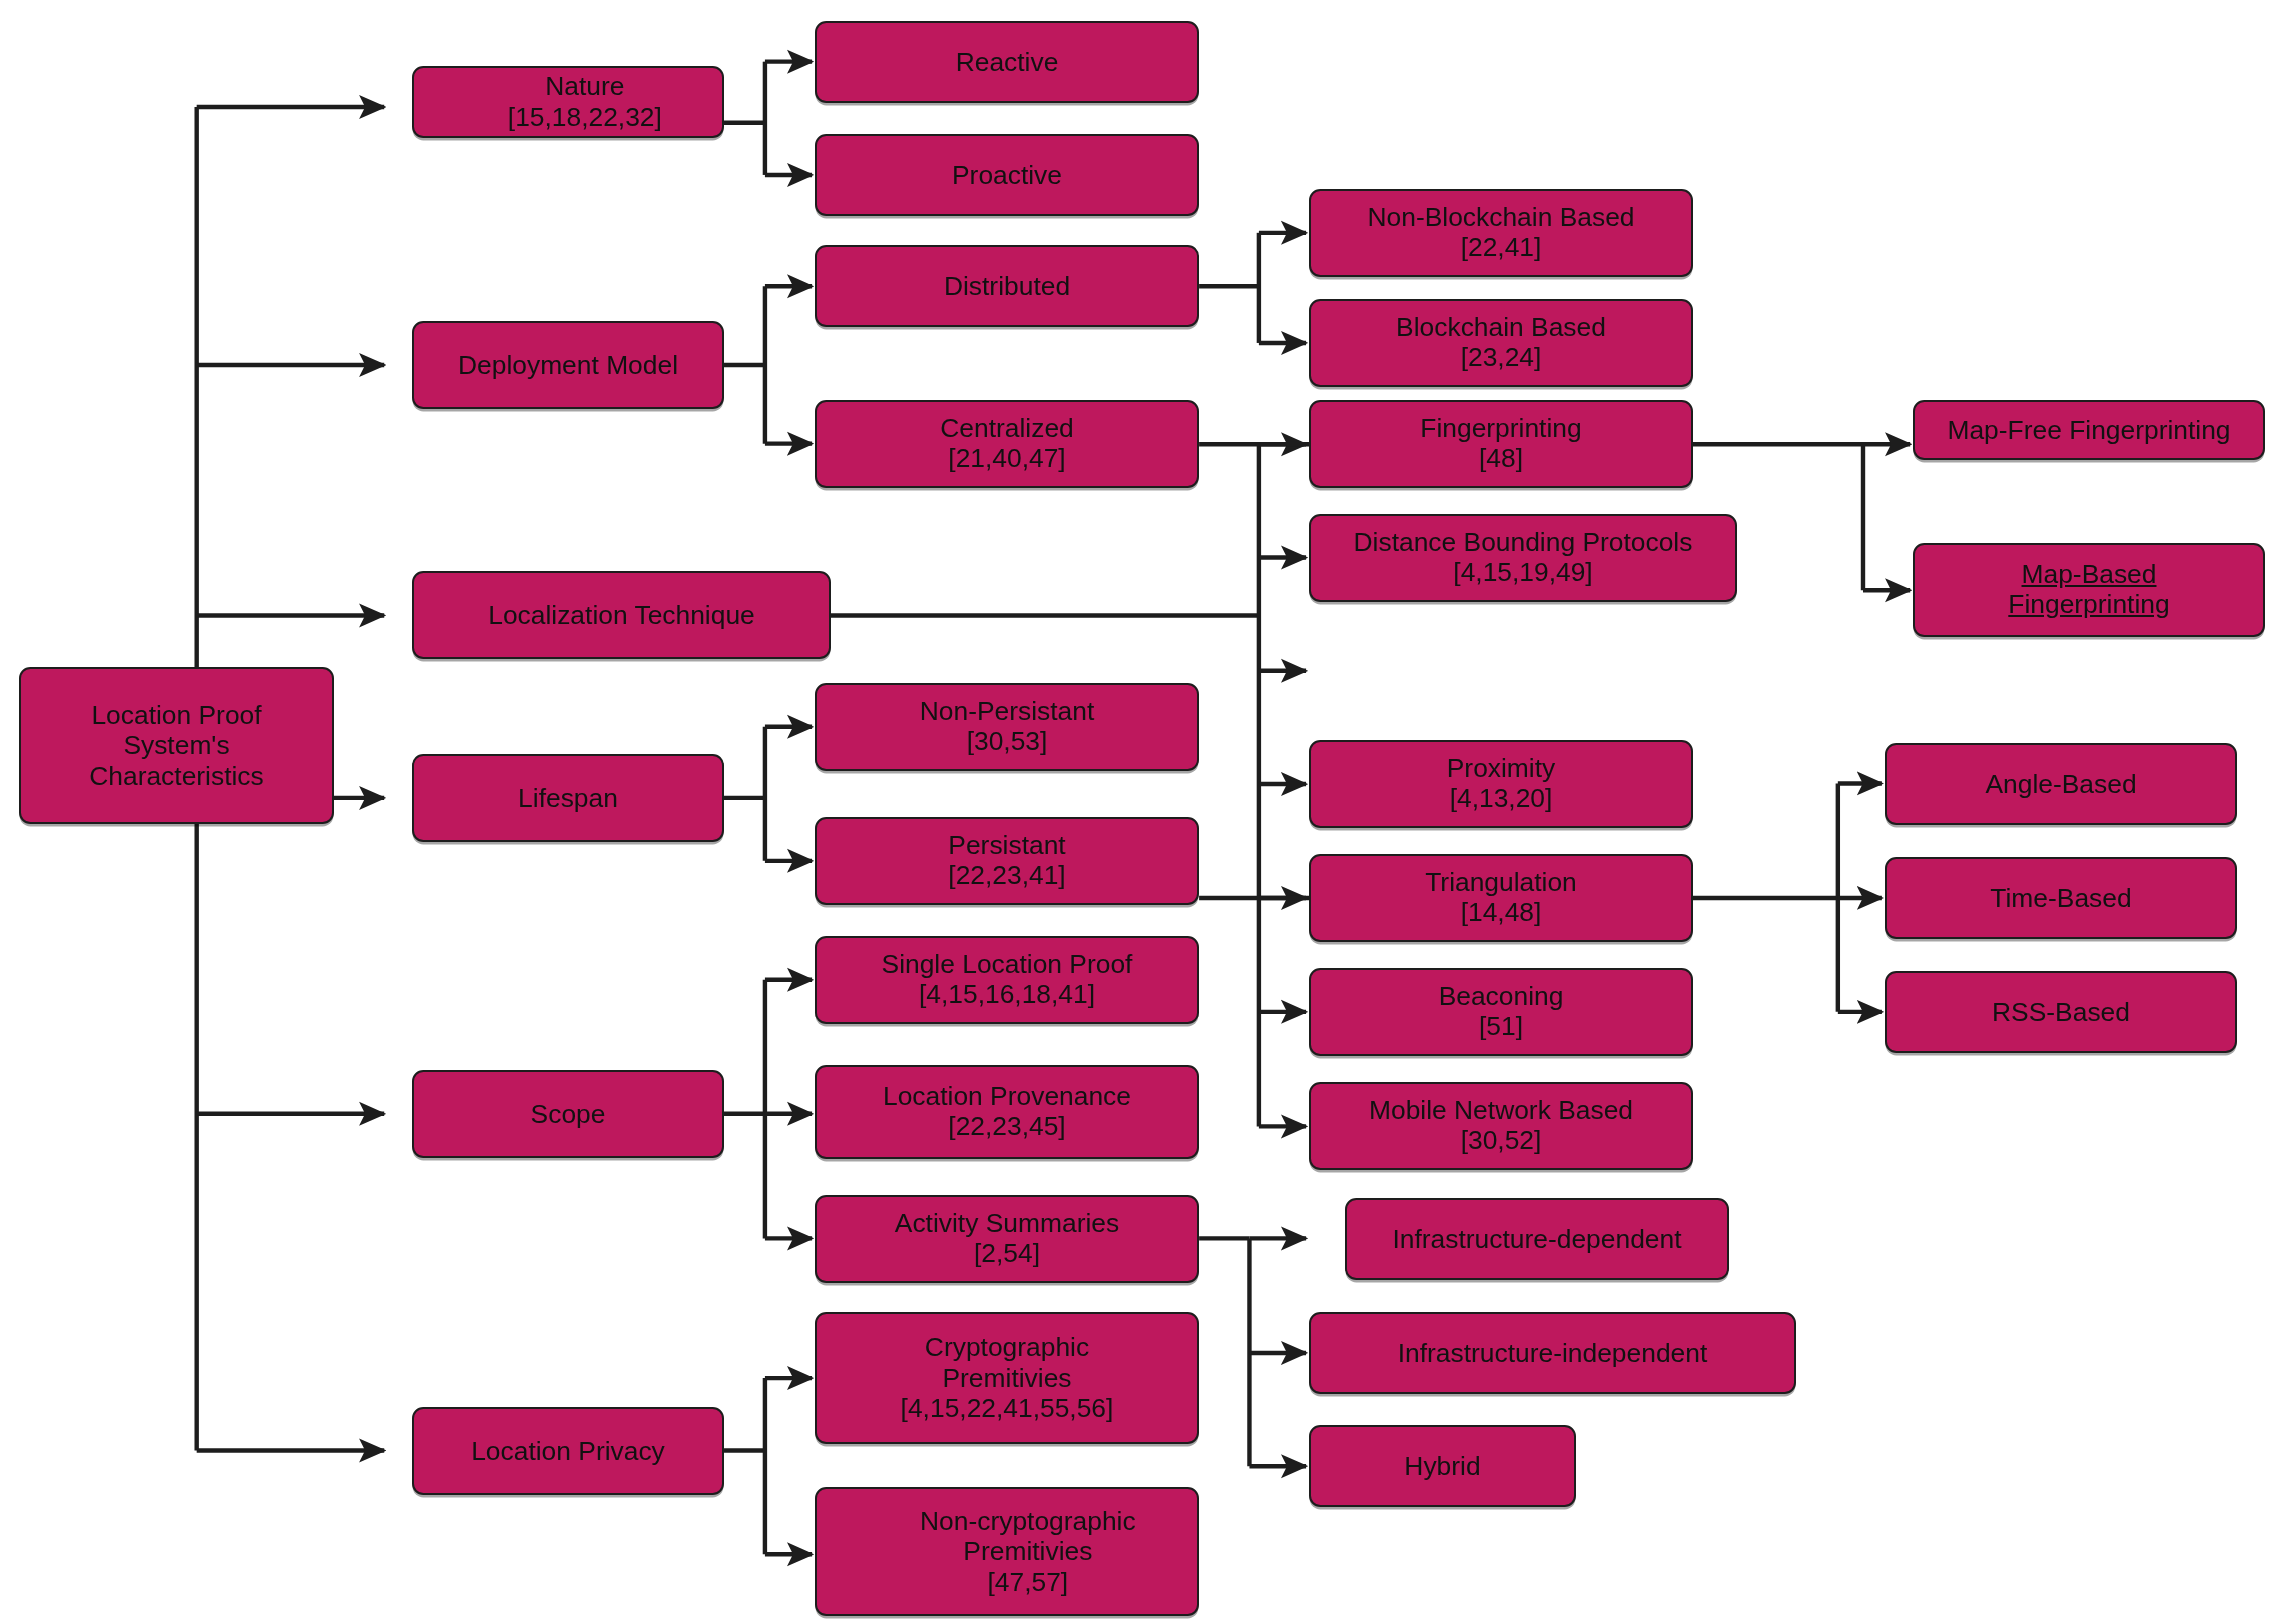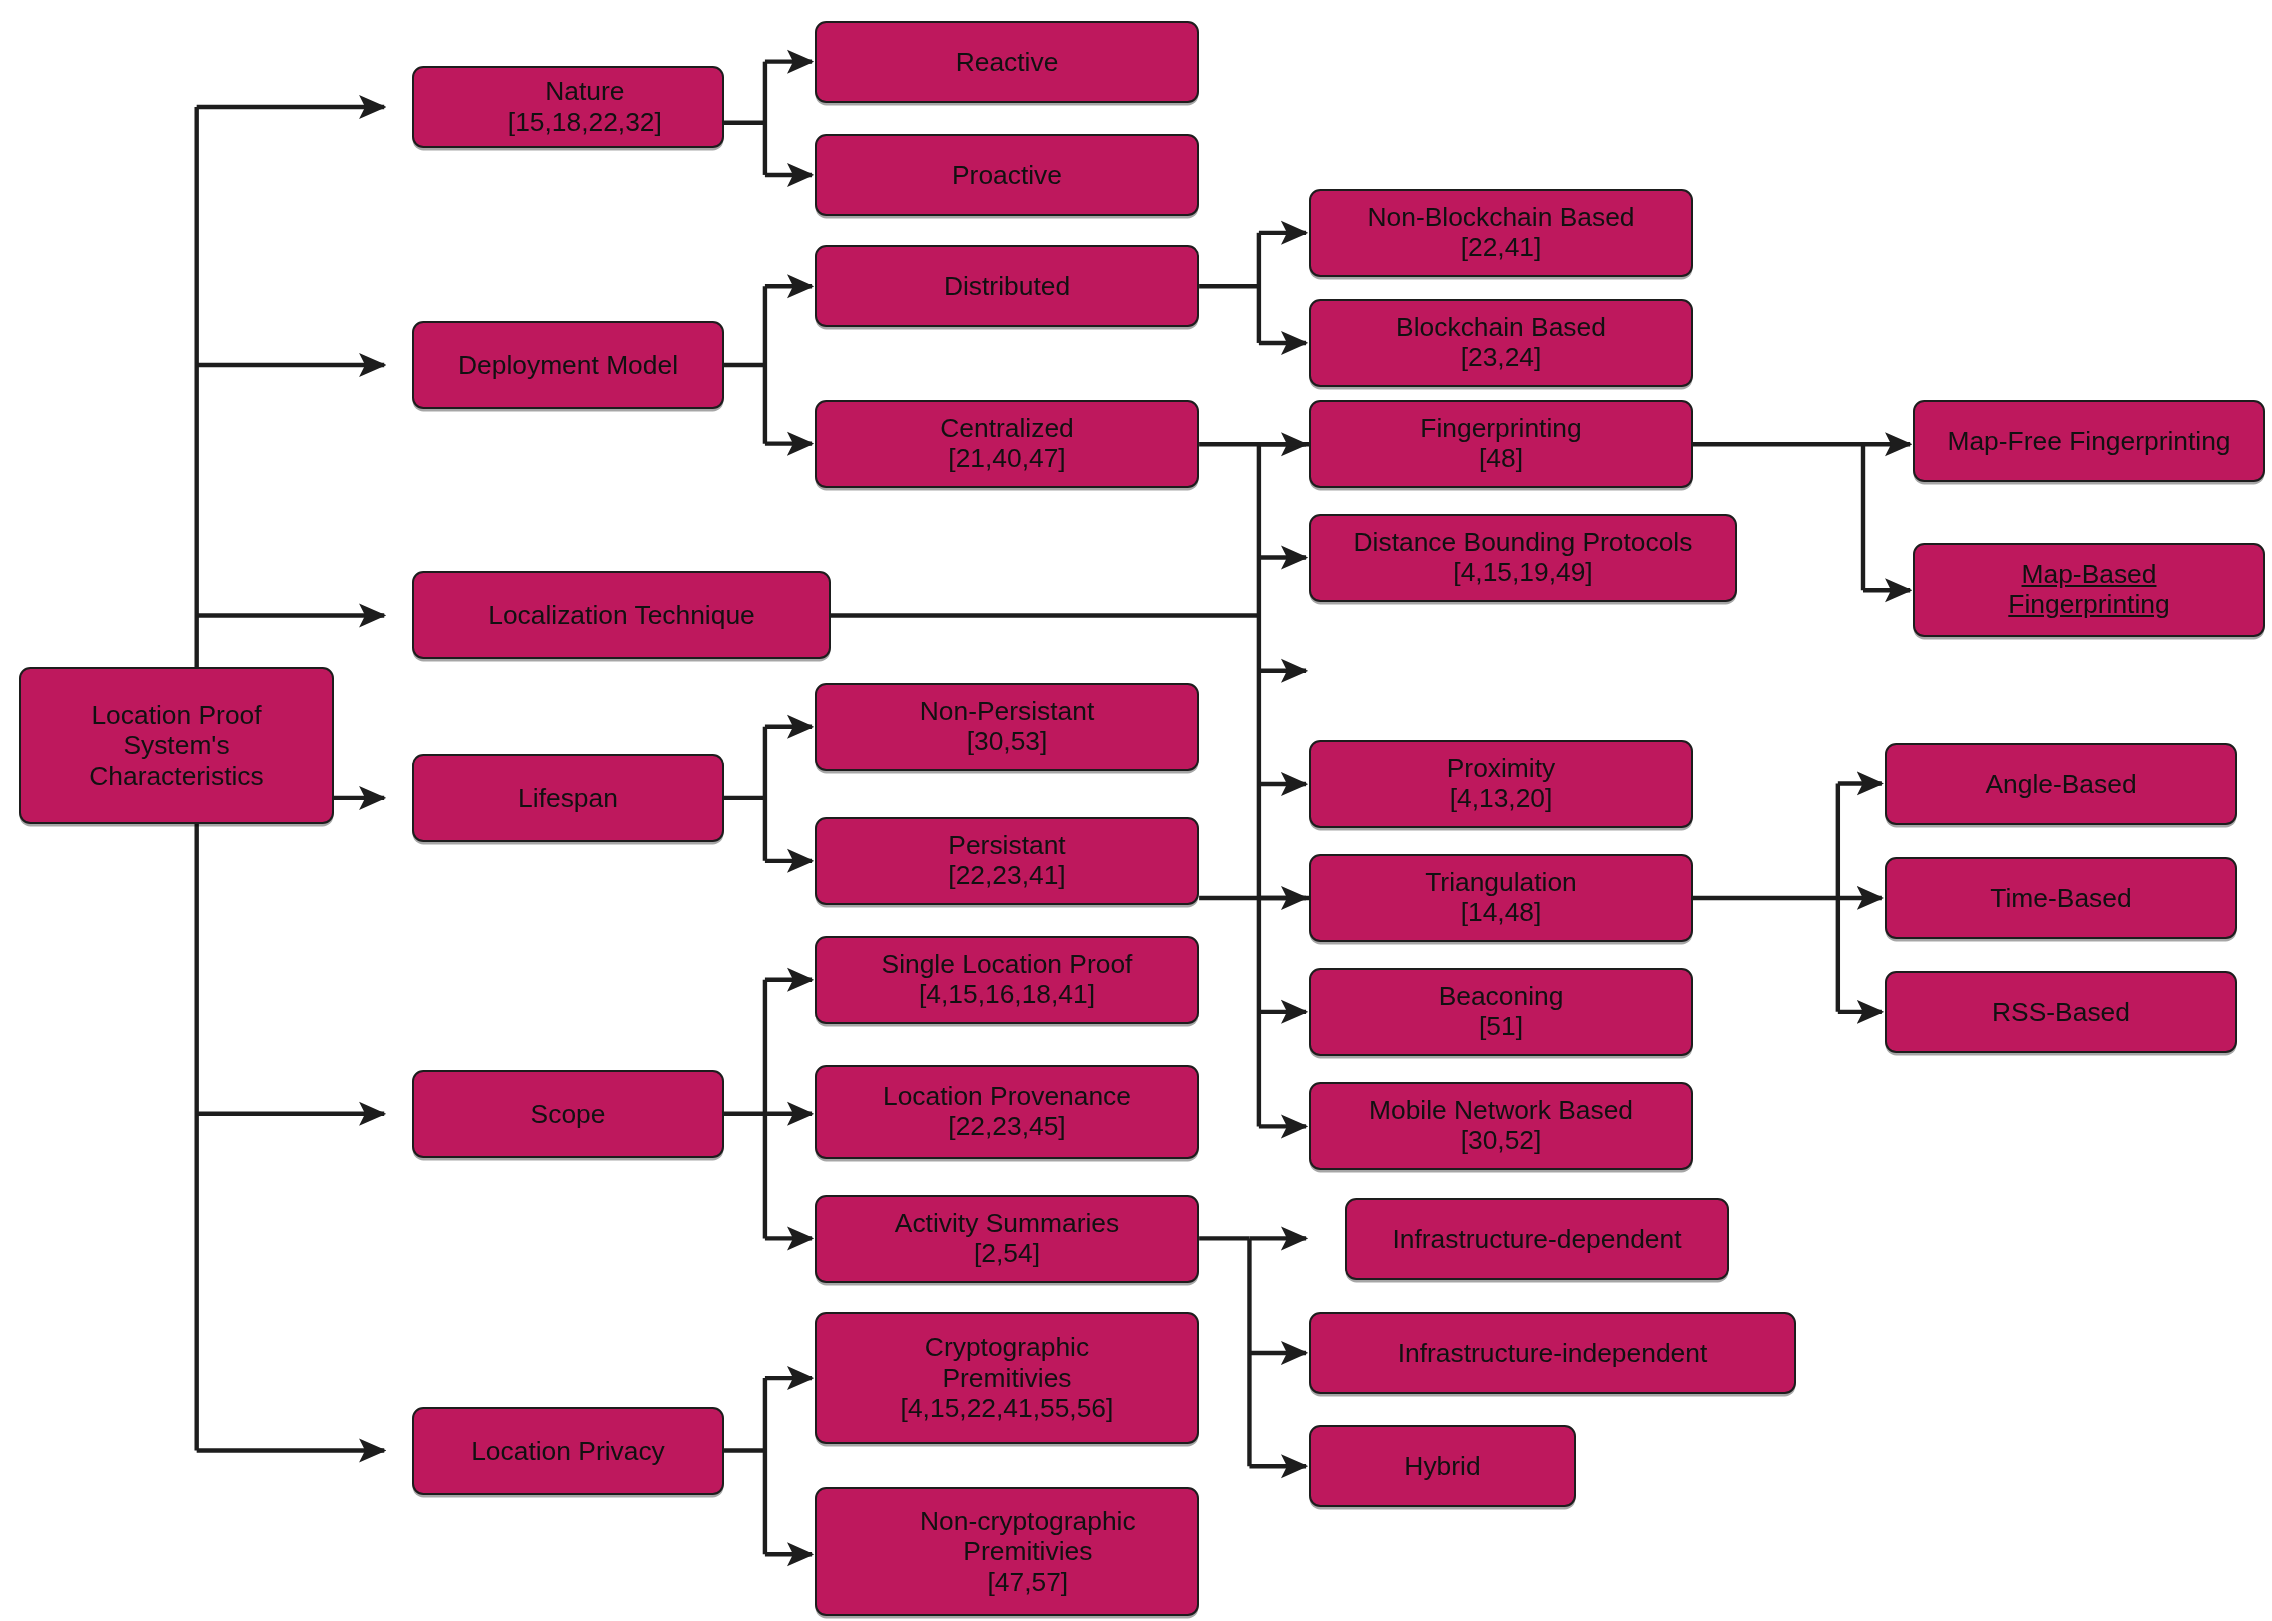--- a/index.html
+++ b/index.html
@@ -109,21 +109,21 @@
       <path d="M 1215 2470 L 1290 2470" marker-end="url(#arw)"></path>
     </g>
   </svg>
 
   <div class="node" style="left:19px;top:667px;width:315px;height:157px;">
     <span class="ttl">Location Proof</span>
     <span class="ttl">System's</span>
     <span class="ttl">Characteristics</span>
   </div>
 
-  <div class="node" style="left:412px;top:66px;width:312px;height:82px;padding-left:40px;">
+  <div class="node" style="left:412px;top:66px;width:312px;height:72px;padding-left:40px;">
     <span class="ttl">Nature</span>
     <span class="cite">[15,18,22,32]</span>
   </div>
   <div class="node" style="left:412px;top:321px;width:312px;height:88px;">
     <span class="ttl">Deployment Model</span>
   </div>
   <div class="node" style="left:412px;top:571px;width:419px;height:88px;">
     <span class="ttl">Localization Technique</span>
   </div>
   <div class="node" style="left:412px;top:754px;width:312px;height:88px;">
@@ -178,21 +178,21 @@
   </div>
   <div class="node two-line" style="left:1309px;top:968px;width:384px;height:88px;">
     <span class="ttl">Beaconing</span>
     <span class="cite">[51]</span>
   </div>
   <div class="node two-line" style="left:1309px;top:1082px;width:384px;height:88px;">
     <span class="ttl">Mobile Network Based</span>
     <span class="cite">[30,52]</span>
   </div>
 
-  <div class="node" style="left:1913px;top:400px;width:352px;height:82px;">
+  <div class="node" style="left:1913px;top:400px;width:352px;height:60px;">
     <span class="ttl">Map-Free Fingerprinting</span>
   </div>
   <div class="node two-line" style="left:1913px;top:543px;width:352px;height:94px;text-decoration:underline;">
     <span class="ttl">Map-Based</span>
     <span class="ttl">Fingerprinting</span>
   </div>
 
   <div class="node" style="left:1885px;top:743px;width:352px;height:82px;">
     <span class="ttl">Angle-Based</span>
   </div>

